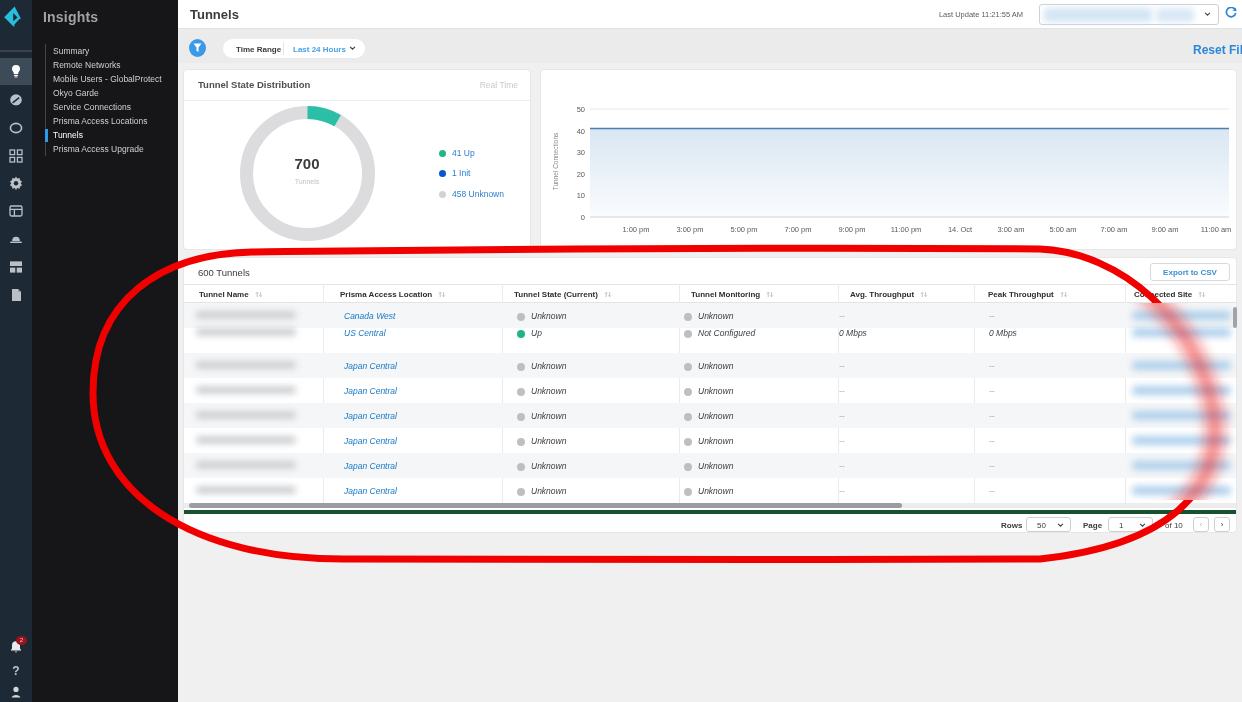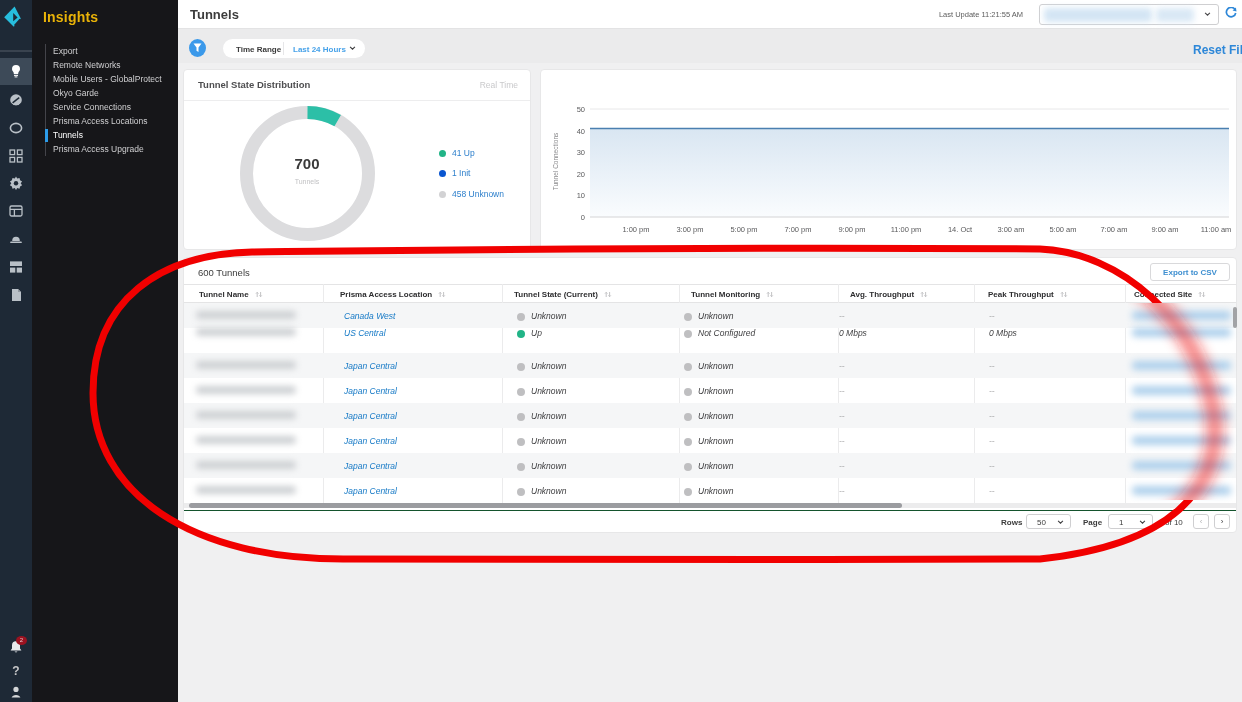--- a/index.html
+++ b/index.html
@@ -9,21 +9,21 @@
 
   
   #rail { left:0; top:0; width:32px; height:702px; background:#1e2936; z-index:5; }
   #rail .divider { position:absolute; left:0; top:50px; width:32px; height:2px; background:#39434f; }
   #rail .sel { position:absolute; left:0; top:58px; width:32px; height:27px; background:#3d4a58; }
   .ric { position:absolute; left:9px; width:14px; height:14px; }
   .ric svg { display:block; width:14px; height:14px; }
 
   
   #panel { left:32px; top:0; width:146px; height:702px; background:#161619; z-index:5; }
-  #panel h1 { color:#eab308; font-size:14px; font-weight:bold; letter-spacing:.2px; position:absolute; left:11px; top:9px; }
+  #panel h1 { color:#a3a3a3; font-size:14px; font-weight:bold; letter-spacing:.2px; position:absolute; left:11px; top:9px; }
   #menu { position:absolute; left:13px; top:44px; border-left:1px solid #44444a; width:130px; }
   #menu .mi { position:relative; color:#d0d0d2; font-size:8.5px; line-height:14px; padding-left:7px; white-space:nowrap; }
   #menu .mi.active { color:#fff; }
   #menu .mi.active:before { content:""; position:absolute; left:-1px; top:0.5px; width:3px; height:13px; background:#2c9be8; }
 
   
   #topbar { left:178px; top:0; width:1064px; height:29px; background:#fff; border-bottom:1px solid #e3e3e4; z-index:2; }
   #topbar .title { position:absolute; left:12px; top:7px; font-size:13px; font-weight:bold; color:#3c3c3c; }
   #lastupd { position:absolute; right:219px; top:10px; font-size:7.5px; color:#5c5c5c; }
   #tdrop { position:absolute; right:23px; top:3.5px; width:180px; height:21px; background:#fff; border:1px solid #cfcfd1; border-radius:3px; }
@@ -71,21 +71,21 @@
   .cell { position:absolute; top:8px; font-size:8.5px; color:#3f3f41; white-space:nowrap; }
   .cell.link { color:#1579c6; }
   .cell.dim { color:#8d8d8f; }
   .sdot { display:inline-block; width:8px; height:8px; border-radius:50%; background:#bfbfc1; margin-right:6px; vertical-align:-1.5px; }
   .sdot.up { background:#21b487; }
   .nblob { position:absolute; left:12px; top:8px; width:100px; height:8px; border-radius:4px; background:#cdd0d3; filter:blur(3px); }
   .cblob { position:absolute; left:948px; top:8px; width:99px; height:9px; border-radius:4px; background:#aed0ec; filter:blur(3.5px); }
   #hscroll { position:absolute; left:5px; top:245px; width:713px; height:5px; border-radius:3px; background:#9b9ca0; }
   #hstrack { position:absolute; left:0; top:245px; width:1052px; height:5px; background:#ececed; }
   #vscroll { position:absolute; left:1049px; top:49px; width:4px; height:21px; border-radius:2px; background:#a2a3a6; }
-  #tfoot { position:absolute; left:0; top:252px; width:1052px; height:36px; border-top:1px solid #14532d; font-size:8px; color:#3c3c3c; }
+  #tfoot { position:absolute; left:0; top:252px; width:1052px; height:36px; border-top:4px solid #14532d; font-size:8px; color:#3c3c3c; }
   .fsel { position:absolute; top:3px; height:15px; background:#fff; border:1px solid #cfcfd1; border-radius:3px; font-size:8px; color:#3c3c3c; }
   .fbtn { position:absolute; top:3px; width:16px; height:15px; background:#fff; border:1px solid #cfcfd1; border-radius:3px; text-align:center; line-height:14px; font-size:8px; }
 
   .chev { width:7px; height:4px; }
 </style>
 </head>
 <body>
 
 <div class="abs" id="rail">
   <svg class="abs" style="left:0;top:0" width="32" height="32" viewBox="0 0 32 32">
@@ -165,21 +165,21 @@
       <svg viewBox="0 0 14 14">
         <circle cx="7" cy="4.4" r="2.6" fill="#d4d6d8"></circle>
         <path d="M2.6 12.6 a4.6 3.6 0 0 1 8.8 0 Z" fill="#d4d6d8"></path>
       </svg>
     </div>
 </div>
 
 <div class="abs" id="panel">
   <h1>Insights</h1>
   <div id="menu">
-    <div class="mi">Export</div>
+    <div class="mi">Summary</div>
     <div class="mi">Remote Networks</div>
     <div class="mi">Mobile Users - GlobalProtect</div>
     <div class="mi">Okyo Garde</div>
     <div class="mi">Service Connections</div>
     <div class="mi">Prisma Access Locations</div>
     <div class="mi active">Tunnels</div>
     <div class="mi">Prisma Access Upgrade</div>
   </div>
 </div>
 

